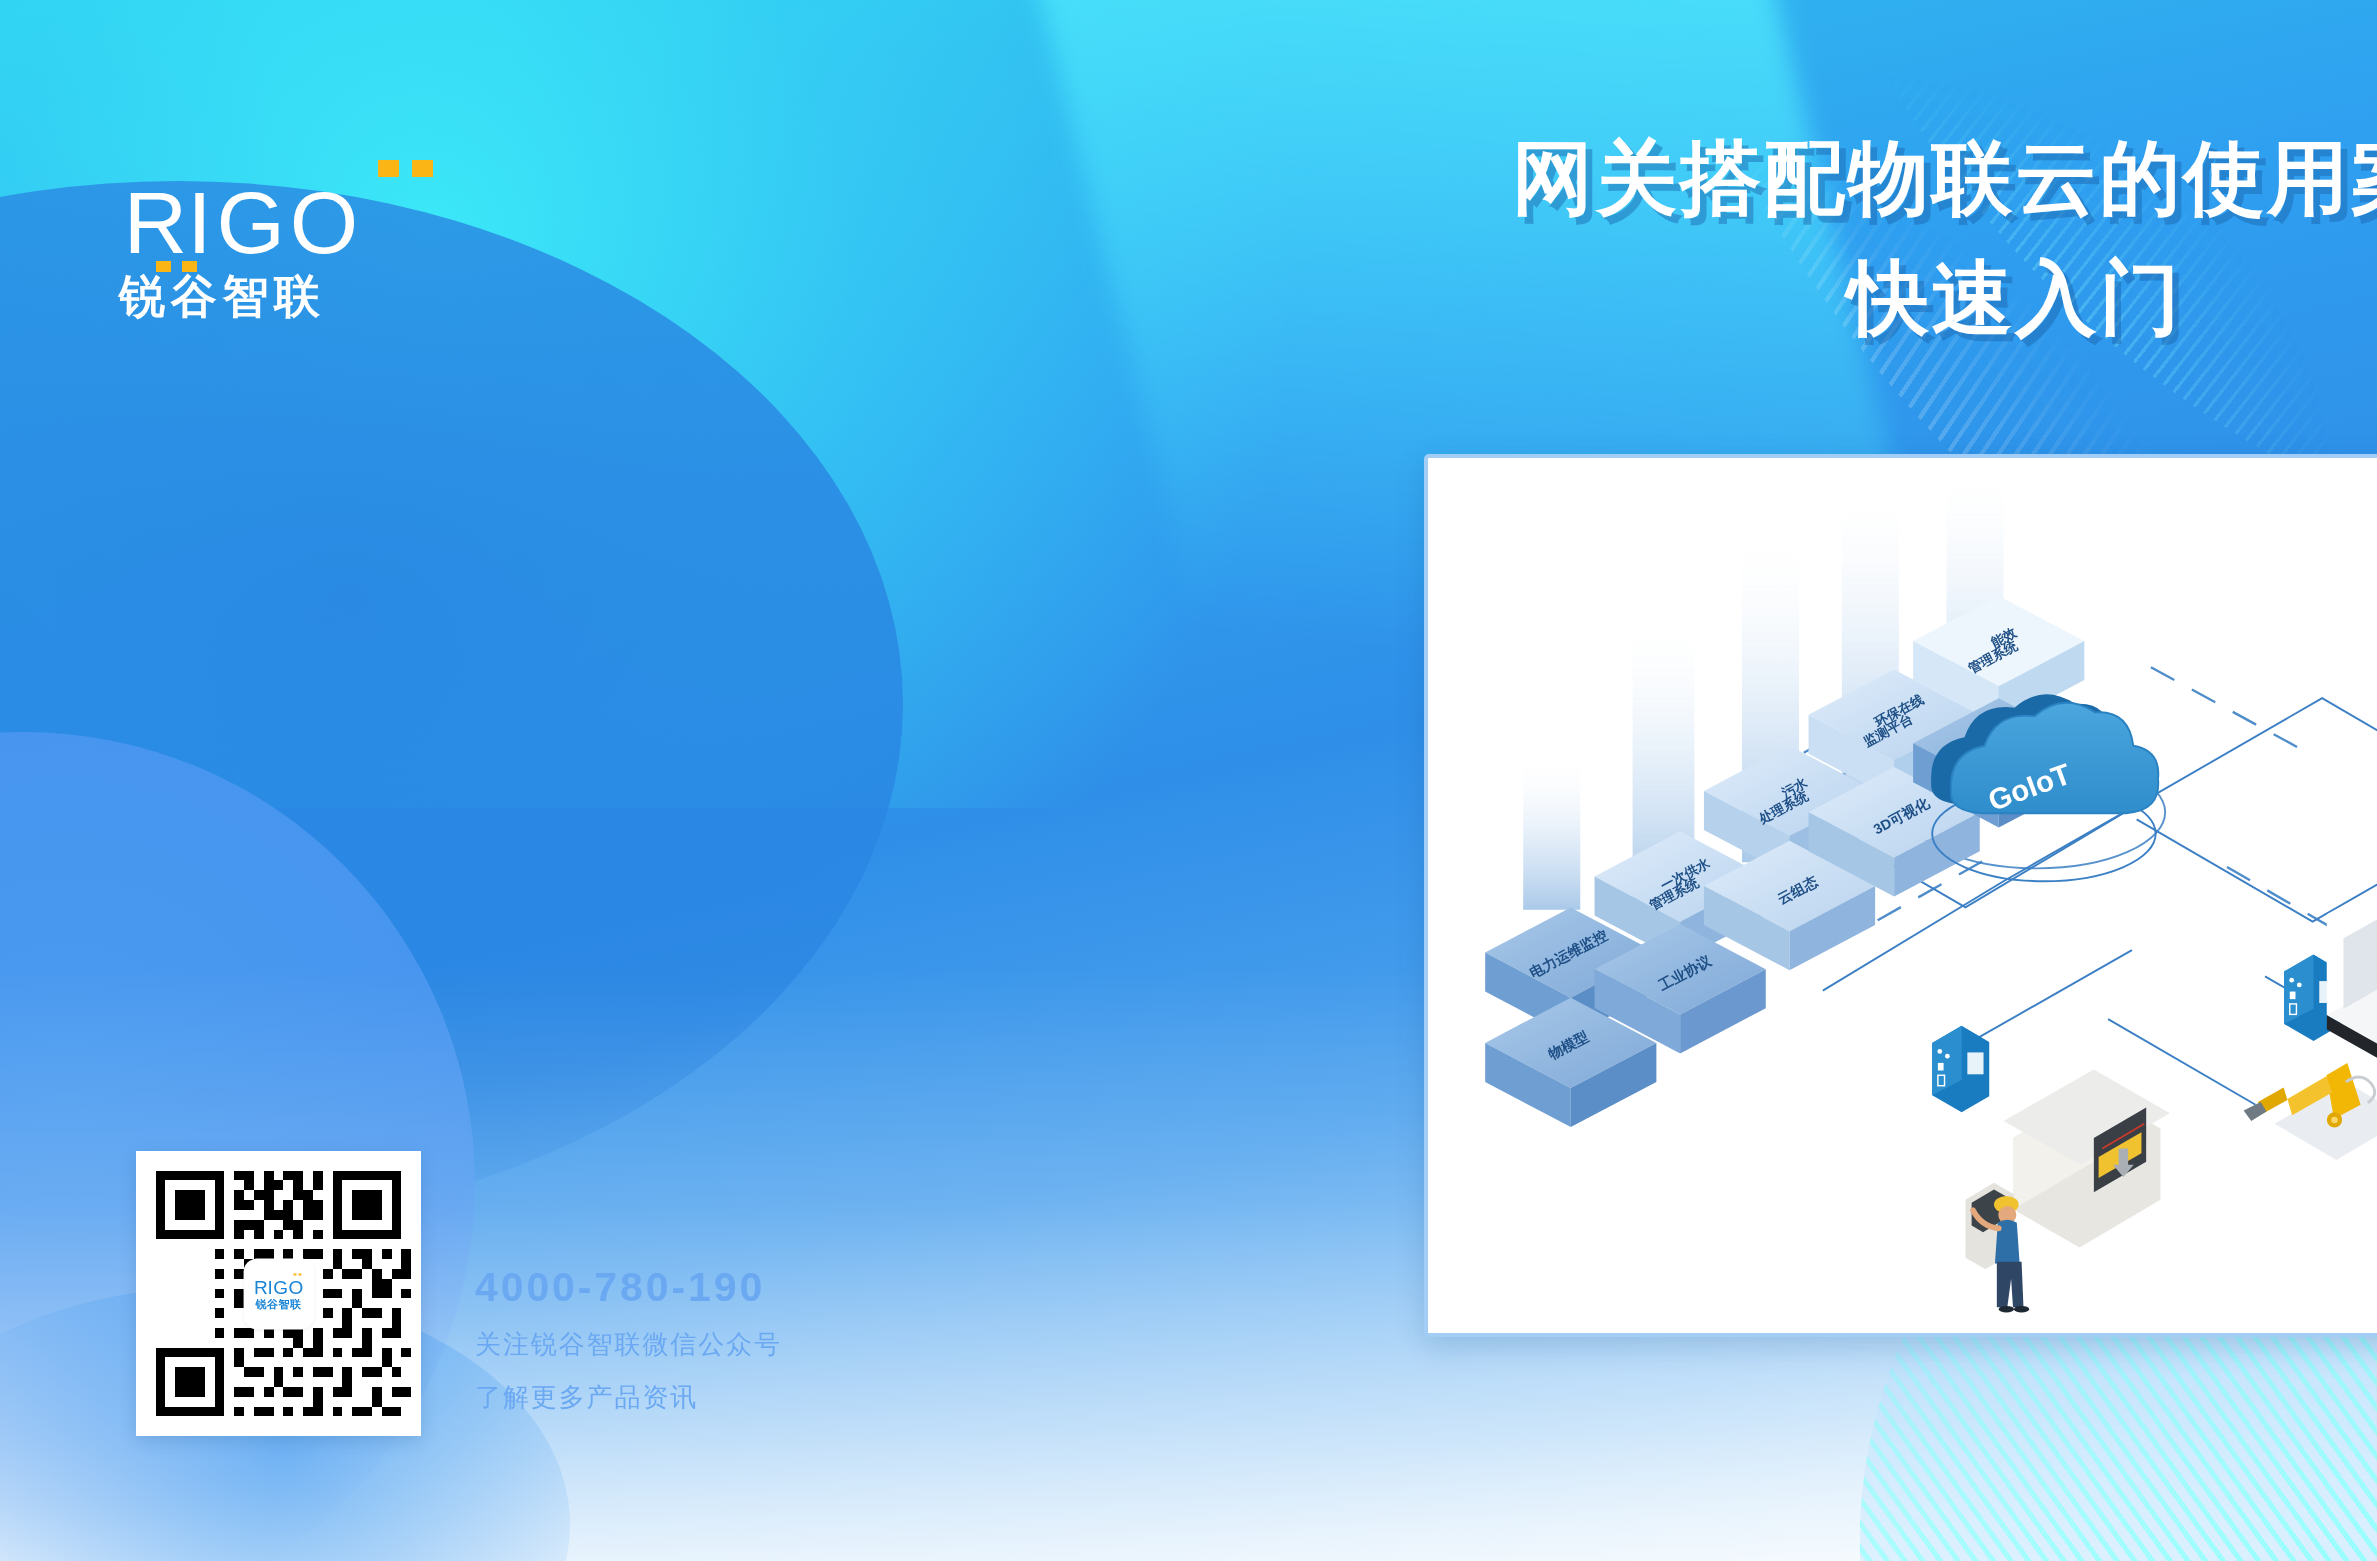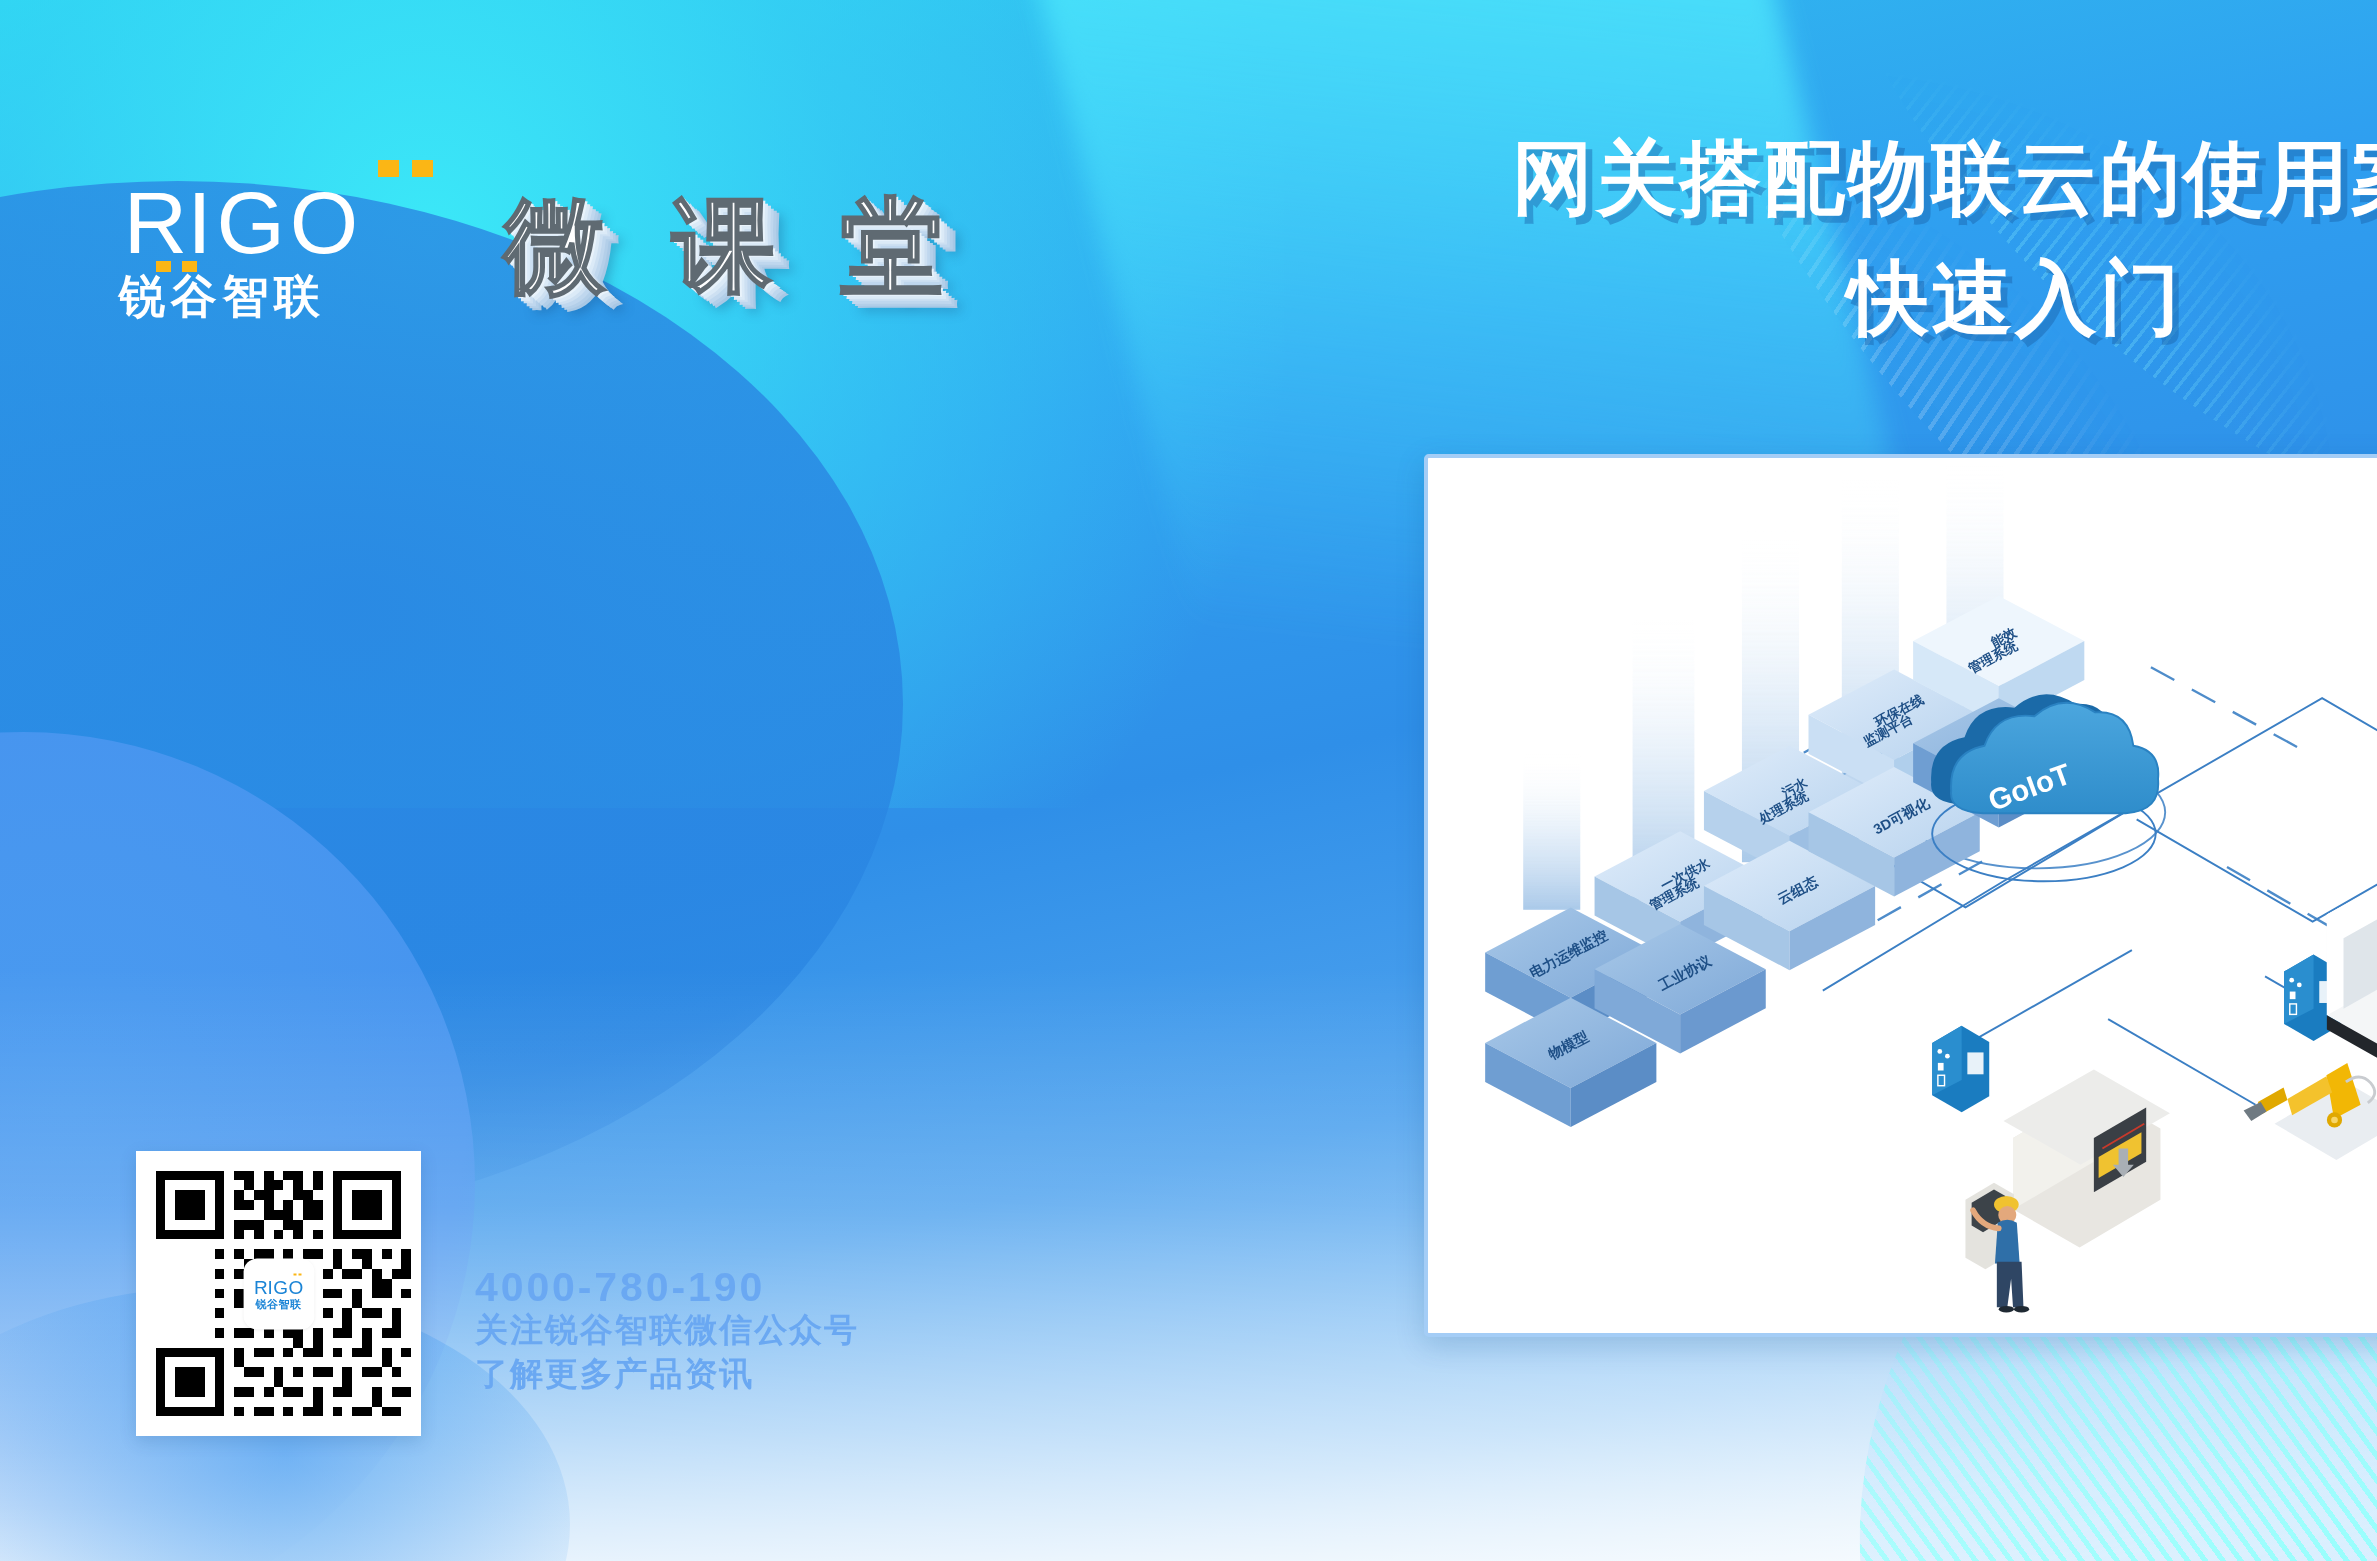--- a/index.html
+++ b/index.html
@@ -164,22 +164,22 @@
   #qr-logo .ql-dots{position:absolute;right:1.9px;top:-4.3px;display:flex;gap:1.9px;}
   #qr-logo .ql-dots i{width:3.3px;height:2.9px;background:#fbb615;display:block;}
   #qr-logo .ql-cn{font-size:11px;font-weight:700;color:#1a84d6;letter-spacing:0.5px;margin-top:2.4px;line-height:1;}
 
   #contact{position:absolute;left:475px;top:1267px;width:713px;}
   #contact-phone{
     font-size:41px;font-weight:700;color:#6aa8f2;letter-spacing:2.9px;line-height:1;
     font-family:"Liberation Sans","DejaVu Sans",sans-serif;
   }
   .contact-line{
-    font-size:33px;font-weight:700;color:#6aa8f2;letter-spacing:1.9px;line-height:1.32;
-    margin-top:0;
+    font-size:26px;font-weight:400;color:#6aa8f2;letter-spacing:1.9px;line-height:1.32;
+    margin-top:19px;
     font-family:"Liberation Sans","DejaVu Sans",sans-serif;
   }
 </style>
 </head>
 <body>
 
 <div id="stage">
 
   <div class="bg-layer" id="glow-tl"></div>
   <div class="bg-layer" id="beam"></div>
@@ -202,21 +202,20 @@
     </div>
     <div id="logo-cn">
       <span id="logo-cn-dots">
           <i></i>
           <i></i>
         </span>
       <span>锐谷智联</span>
     </div>
   </div>
 
-  <div id="brandline">微 课 堂</div>
 
   <div id="title-wrap">
     <div class="title-line" id="title-main">网关搭配物联云的使用案例</div>
     <div class="title-line" id="title-sub">快速入门</div>
   </div>
 
   <div id="panel">
     <svg id="panel-svg" viewBox="0 0 2420 1840" xmlns="http://www.w3.org/2000/svg">
       <defs>
         <linearGradient id="beamG" x1="0" y1="0" x2="0" y2="1">

